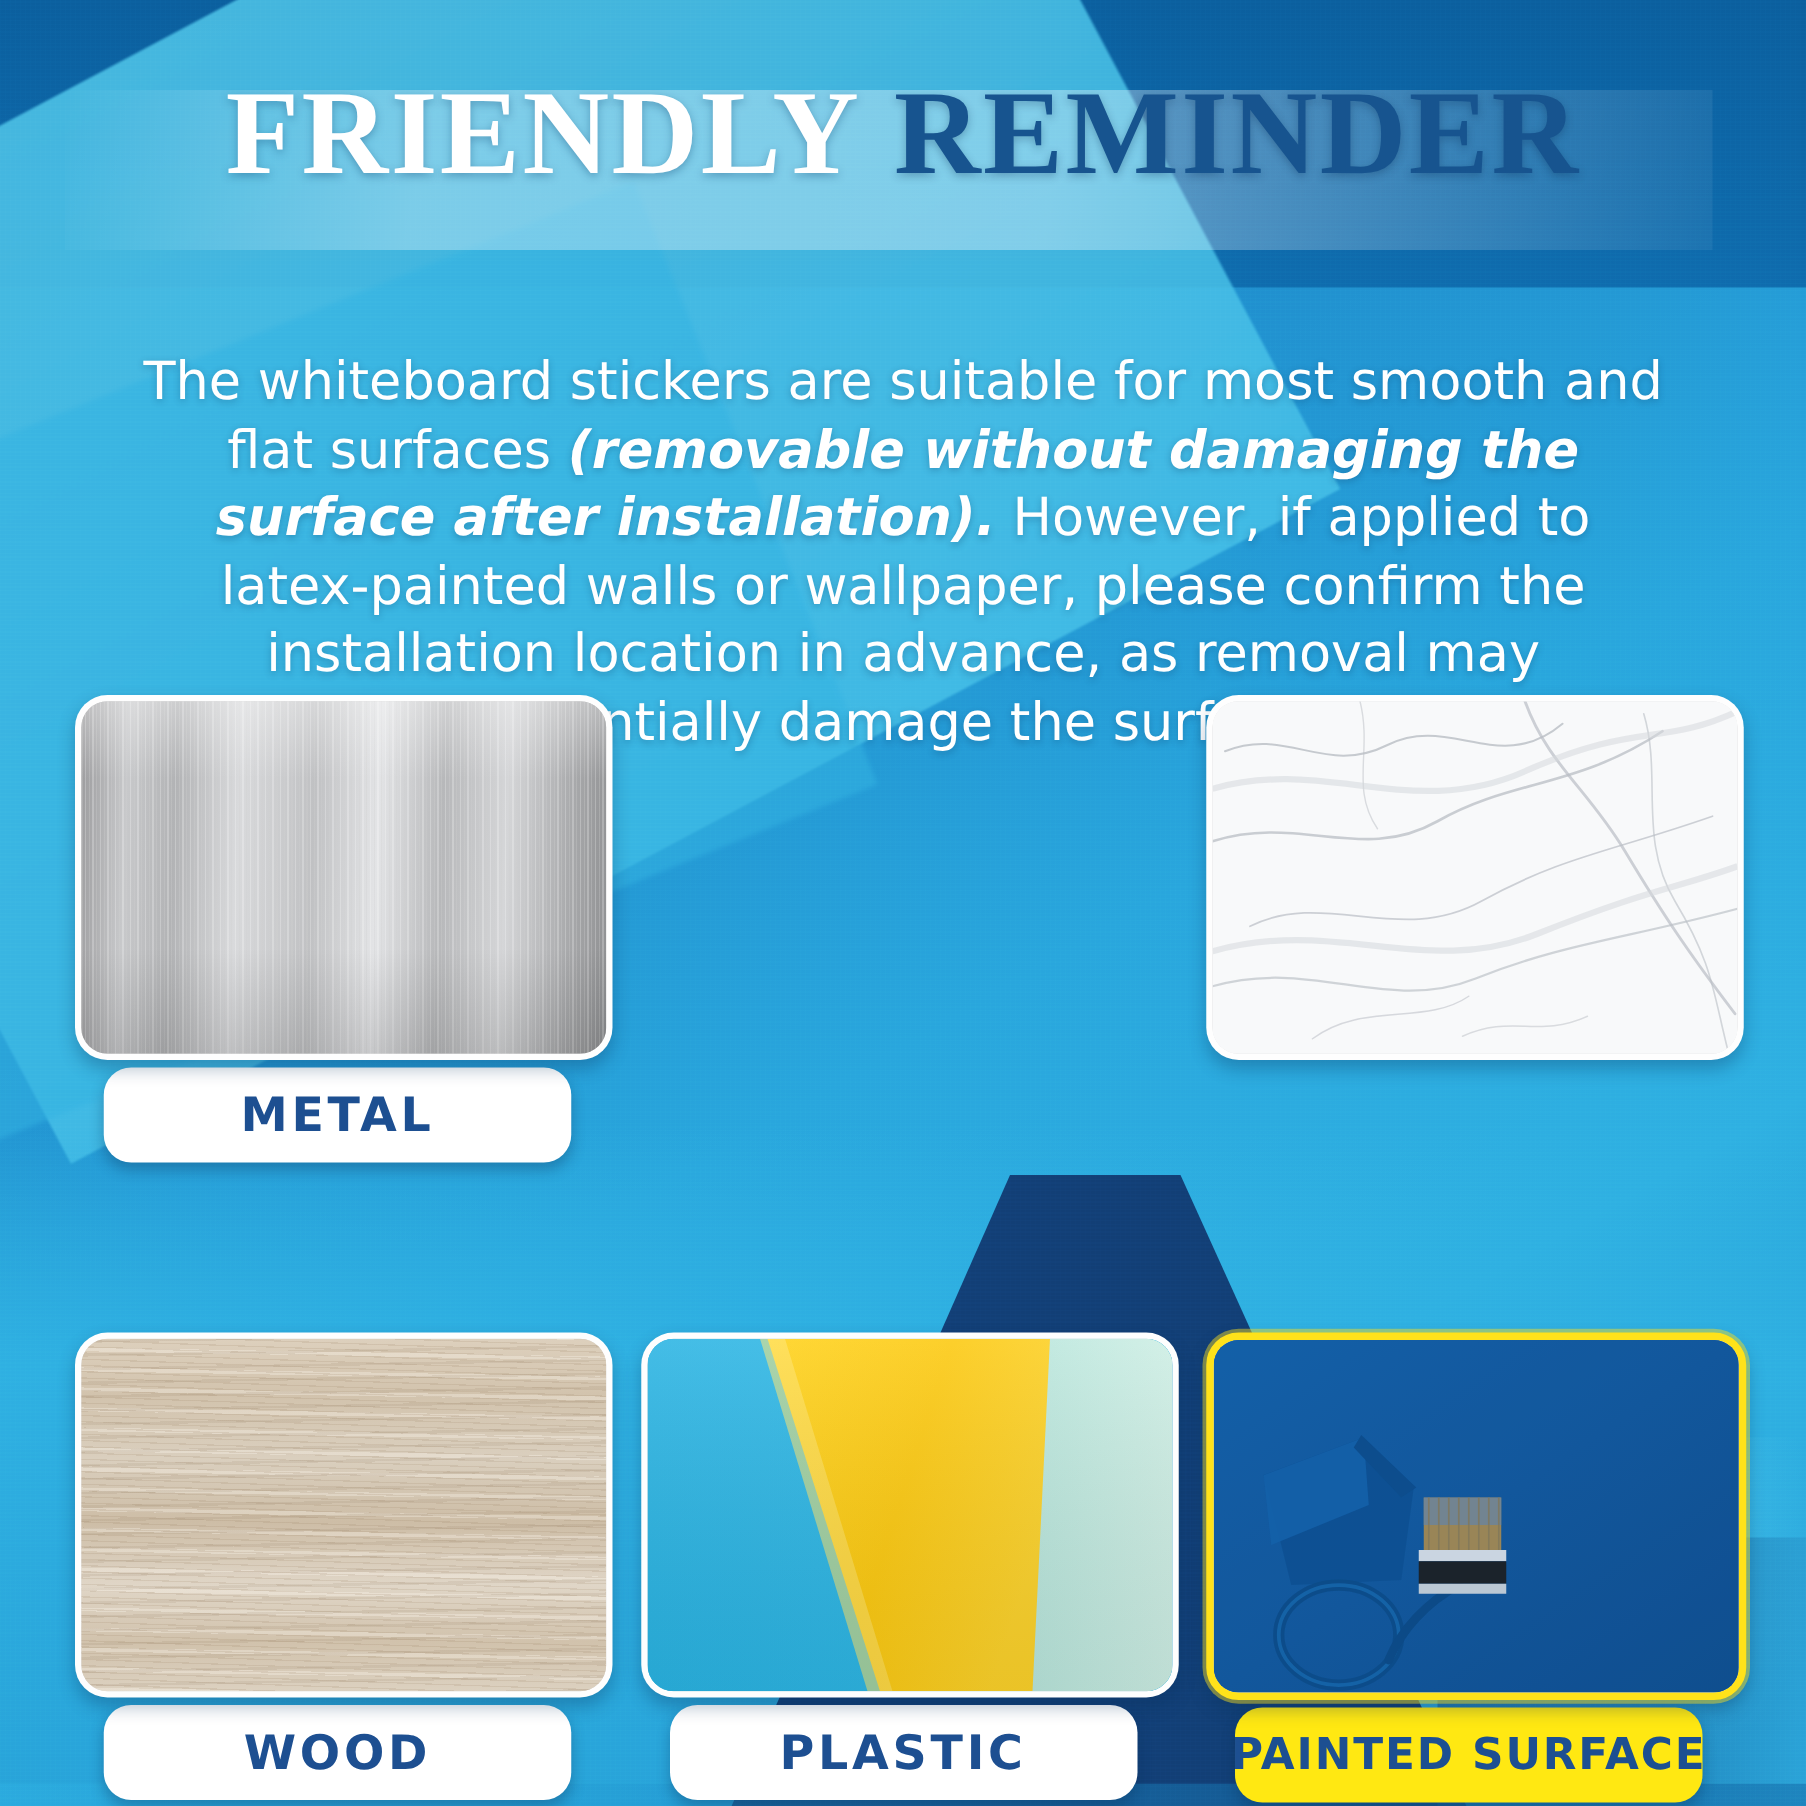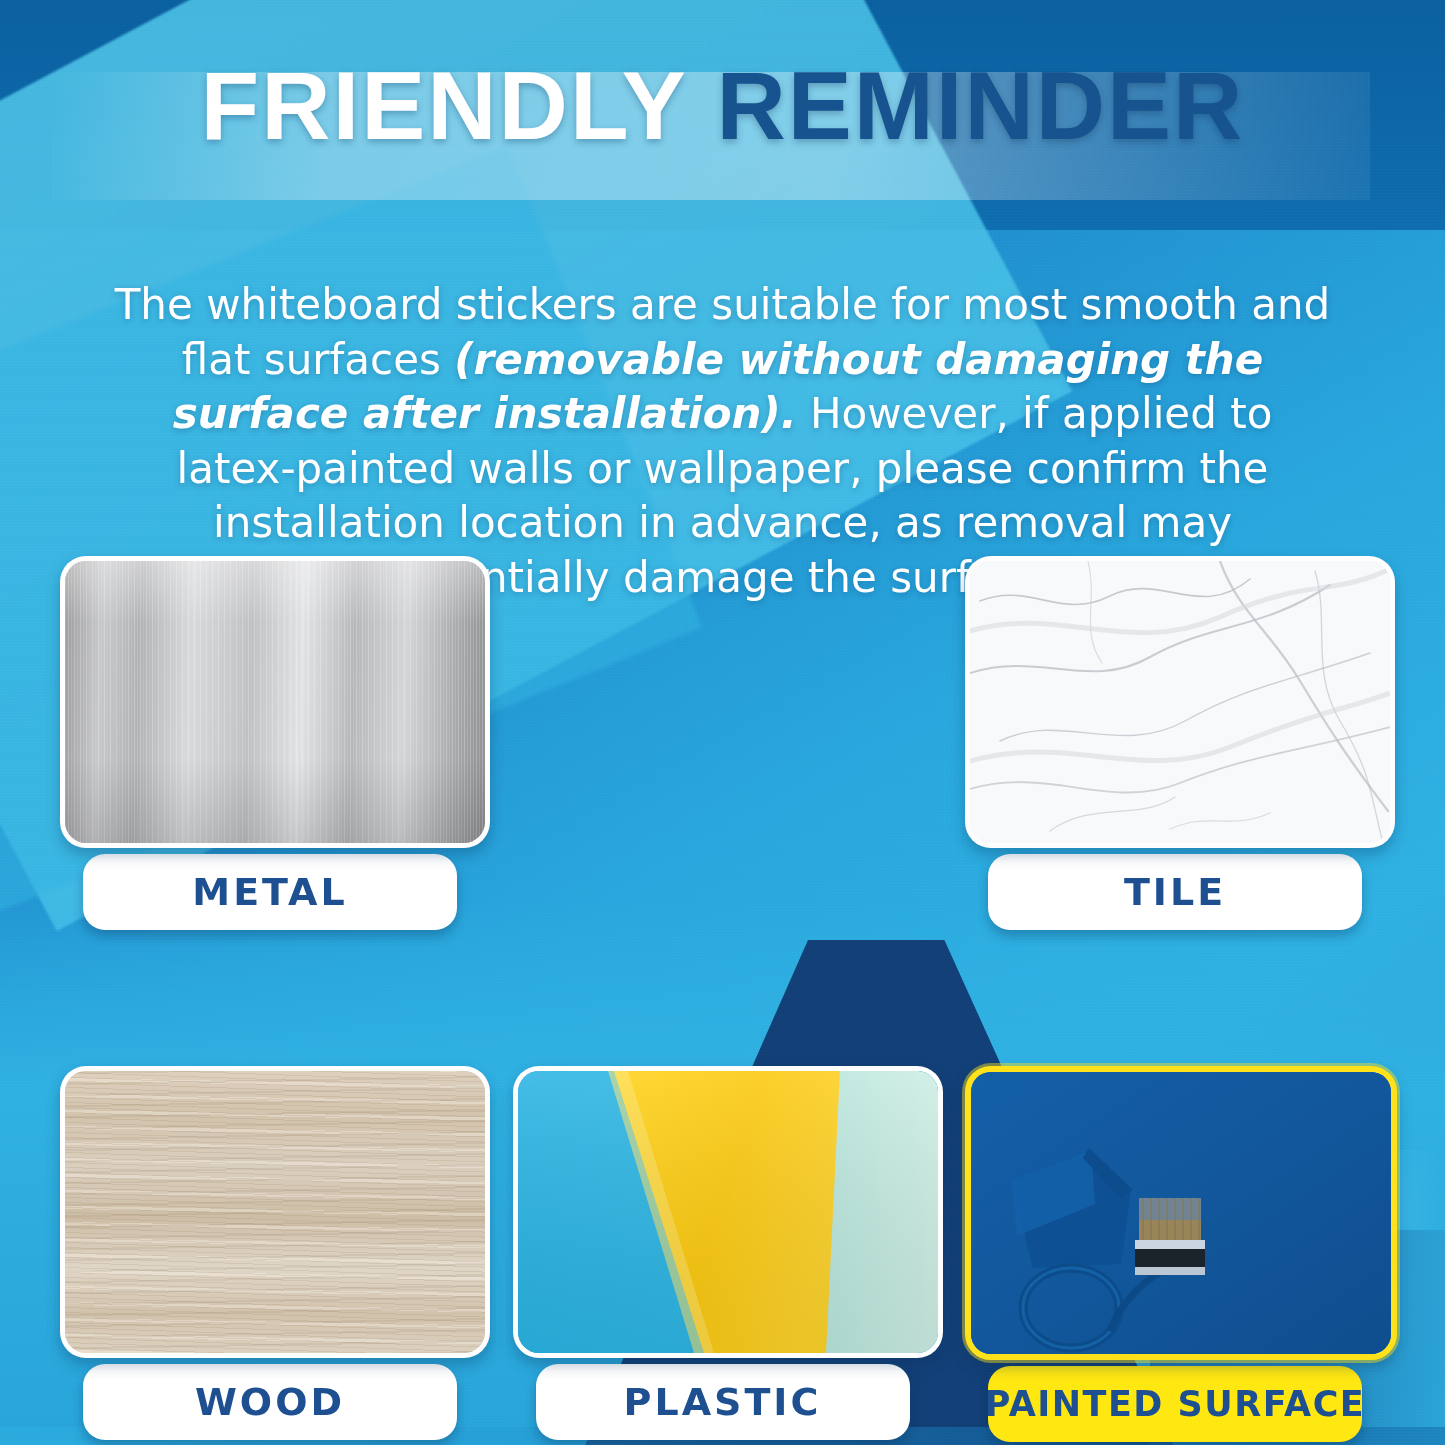--- a/index.html
+++ b/index.html
@@ -67,21 +67,21 @@
   }
 
   
   .header-band{
     position:absolute;left:52px;top:72px;width:1318px;height:128px;
     background:linear-gradient(100deg,rgba(255,255,255,0) 0%,rgba(255,255,255,.30) 22%,rgba(255,255,255,.34) 60%,rgba(255,255,255,.06) 100%);
   }
   .title{
     position:absolute;left:0;top:58px;width:1445px;
     text-align:center;
-    font-family:Liberation Sans, sans-serif;
+    font-family:Liberation Serif, serif;
     font-weight:bold;
     font-size:96px;
     letter-spacing:2px;
     line-height:1;
     white-space:nowrap;
   }
   .title .w1{color:#ffffff;text-shadow:0 3px 7px rgba(10,60,105,.35);}
   .title .w2{color:#17548f;text-shadow:0 3px 7px rgba(10,40,80,.30);}
 
   
@@ -238,23 +238,20 @@
                 <path d="M80 270 C 120 240, 170 260, 205 236" stroke-width="1.2" opacity=".55"></path>
                 <path d="M118 0 C 128 40, 110 70, 132 102" stroke-width="1.1" opacity=".5"></path>
                 <path d="M200 268 C 240 250, 260 270, 300 252" stroke-width="1.1" opacity=".5"></path>
               </g>
               <g stroke="#d5d9dd" fill="none" stroke-width="5" opacity=".55">
                 <path d="M0 70 C 90 44, 160 96, 250 56 S 360 36, 420 8"></path>
                 <path d="M0 200 C 100 172, 170 222, 260 186 S 370 150, 420 132"></path>
               </g>
             </svg>
           </div>
-        </div>
-        <div class="pill">
-          <span class="pill-label">TILE</span>
         </div>
       </div>
 
 
     </div>
 
     <div class="row second">
 
       <div class="cell">
         <div class="swatch">

